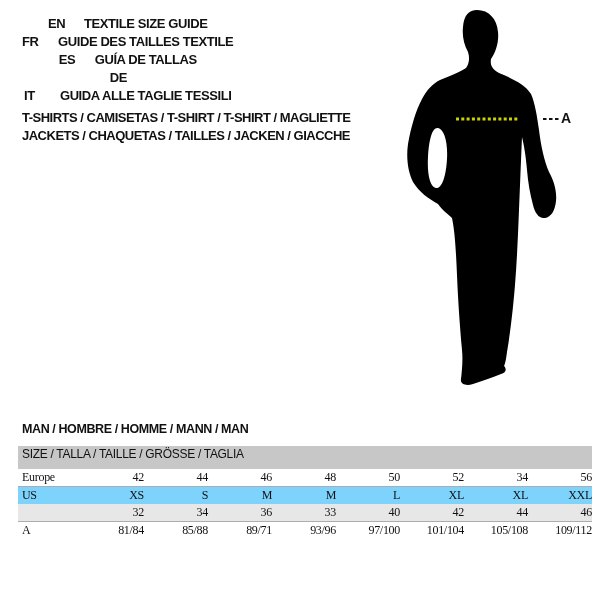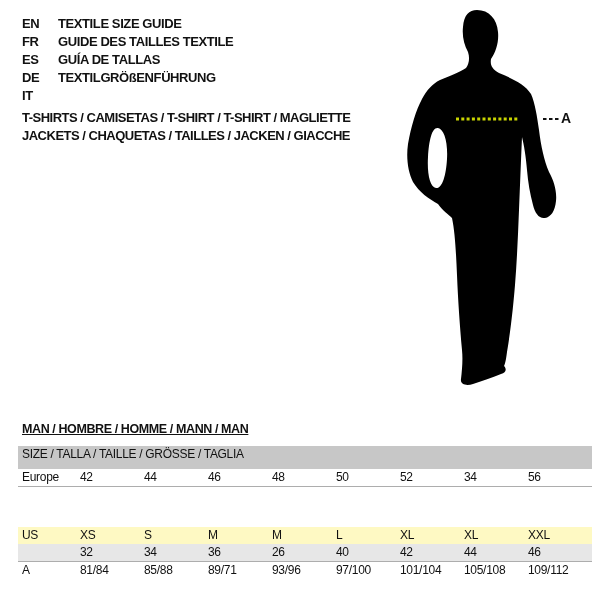--- a/index.html
+++ b/index.html
@@ -7,43 +7,43 @@
     width: 600px; height: 600px;
     background: #ffffff;
     overflow: hidden;
     font-family: "Liberation Sans", sans-serif;
     color: #111;
   }
   .canvas { position: relative; width: 600px; height: 600px; background: #fff; }
 
   
   .lang-list { position: absolute; left: 22px; top: 15px; }
-  .lang-row { display: flex; line-height: 18px; font-size: 13px; font-weight: 700; letter-spacing: -0.4px; }
+  .lang-row { display: flex; line-height: 18px; font-size: 13px; font-weight: 700; letter-spacing: -0.4px; justify-content: center; }
   .lang-code { width: 36px; flex: 0 0 36px; }
   .lang-label { white-space: nowrap; }
 
   
   .categories { position: absolute; left: 22px; top: 109px; }
   .cat-line { line-height: 18px; font-size: 13px; font-weight: 700; letter-spacing: -0.5px; white-space: nowrap; }
 
   
   .figure-svg { position: absolute; left: 0; top: 0; width: 600px; height: 600px; }
   .a-label { position: absolute; left: 561px; top: 110px; font-size: 14px; font-weight: 700; letter-spacing: -0.3px; }
 
   
-  .man-title { position: absolute; left: 22px; top: 422px; font-size: 12.5px; font-weight: 700; letter-spacing: -0.4px; white-space: nowrap; text-decoration: underline; }
+  .man-title { position: absolute; left: 22px; top: 422px; font-size: 12.5px; font-weight: 700; letter-spacing: -0.4px; white-space: nowrap; }
 
   
   .size-table { position: absolute; left: 18px; top: 446px; width: 574px; font-size: 12px; letter-spacing: -0.3px; }
   .t-header { height: 23px; line-height: 16px; padding-left: 4px; background: #c7c7c7; font-size: 12px; }
-  .t-row { display: flex; height: 17px; line-height: 17px; }
+  .t-row { display: flex; height: 17px; line-height: 17px; font-family: Liberation Serif, serif; }
   .t-row.bordered { border-bottom: 1px solid #adadad; height: 18px; line-height: 17px; }
   .t-label { flex: 0 0 62px; padding-left: 4px; text-align: left; }
-  .t-cell { flex: 1 1 0; text-align: left; }
-  .row-us { background: #fef9c3; margin-top: 40px; }
+  .t-cell { flex: 1 1 0; text-align: right; }
+  .row-us { background: #7dd3fc; }
   .row-uk { background: #e7e7e7; }
 
   
   .footnote { position: absolute; left: 22px; top: 548px; font-size: 12px; font-weight: 700; letter-spacing: -0.4px; white-space: nowrap; }
 </style>
 </head>
 <body>
 
 <div class="canvas">
 
@@ -55,24 +55,24 @@
     <div class="lang-row">
       <span class="lang-code">FR</span>
       <span class="lang-label">GUIDE DES TAILLES TEXTILE</span>
     </div>
     <div class="lang-row">
       <span class="lang-code">ES</span>
       <span class="lang-label">GUÍA DE TALLAS</span>
     </div>
     <div class="lang-row">
       <span class="lang-code">DE</span>
-      <span class="lang-label">TEXTILGRÖßENFÜHRUNG</span>
     </div>
     <div class="lang-row">
       <span class="lang-code">IT</span>
+      <span class="lang-label">GUIDA ALLE TAGLIE TESSILI</span>
     </div>
   </div>
 
   <div class="categories">
     <div class="cat-line">T-SHIRTS / CAMISETAS / T-SHIRT / T-SHIRT / MAGLIETTE</div>
     <div class="cat-line">JACKETS / CHAQUETAS / TAILLES / JACKEN / GIACCHE</div>
   </div>
 
   <svg class="figure-svg" viewBox="0 0 600 600" xmlns="http://www.w3.org/2000/svg" aria-hidden="true">
     <path fill="#000000" fill-rule="evenodd" d="
@@ -146,21 +146,21 @@
       <span class="t-cell">XL</span>
       <span class="t-cell">XL</span>
       <span class="t-cell">XXL</span>
     </div>
 
     <div class="t-row row-uk bordered">
       <span class="t-label"></span>
       <span class="t-cell">32</span>
       <span class="t-cell">34</span>
       <span class="t-cell">36</span>
-      <span class="t-cell">26</span>
+      <span class="t-cell">33</span>
       <span class="t-cell">40</span>
       <span class="t-cell">42</span>
       <span class="t-cell">44</span>
       <span class="t-cell">46</span>
     </div>
 
     <div class="t-row">
       <span class="t-label">A</span>
       <span class="t-cell">81/84</span>
       <span class="t-cell">85/88</span>

